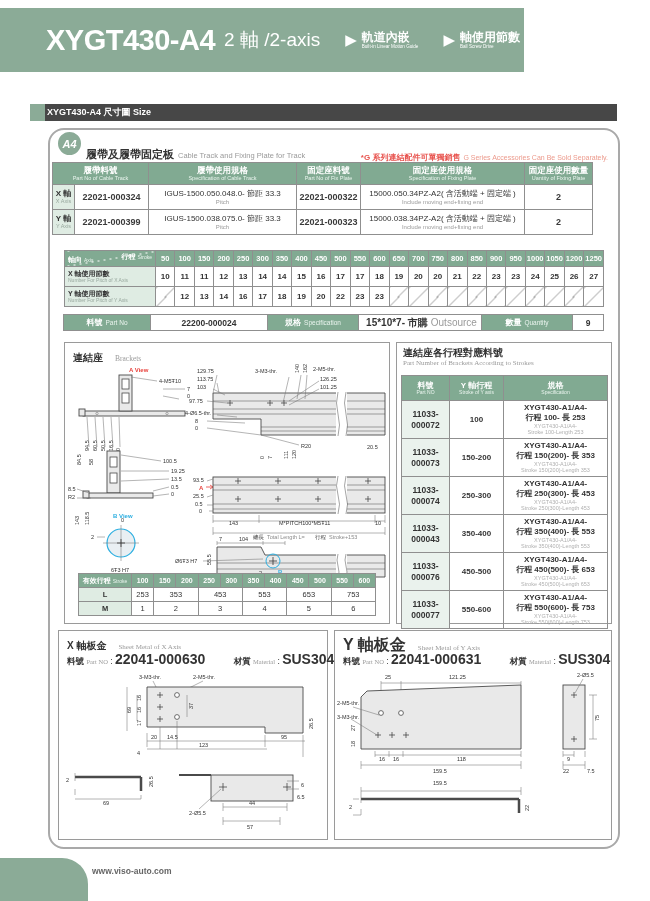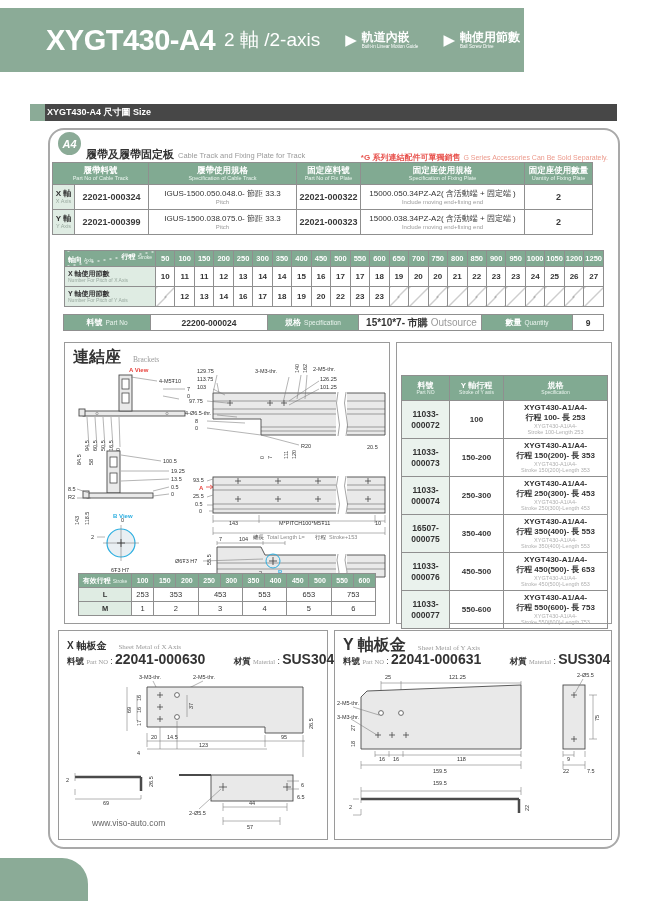--- a/index.html
+++ b/index.html
@@ -67,21 +67,21 @@
   .cb-row{position:absolute;left:14px;top:184px;width:540px;height:17px;display:flex}
   .cb-row>div{border:1px solid #8f8f8f;margin-left:-1px;display:flex;align-items:center;justify-content:center;box-sizing:border-box}
   .cb-g{background:#81AA92;color:#fff}
   .cb-g b{font-size:8px}
   .cb-g span{font-size:6.5px;margin-left:3px;color:#EAF4EE}
   .cb-w{background:#fff;font-size:8.5px;font-weight:bold}
   .cb-w span{color:#9a9a9a;font-weight:normal;font-size:10px;margin-left:3px}
   
   .box{position:absolute;border:1px solid #9a9a9a;background:#fff;box-sizing:border-box}
   .box-title{position:absolute;left:8px;top:4px;white-space:nowrap}
-  .bt-zh{font-size:16px;font-weight:bold}
+  .bt-zh{font-size:10px;font-weight:bold}
   
   .stroke-table{position:absolute;left:13px;bottom:7px;width:298px}
   .stroke-table th.sl{width:52px}
   .stroke-table th{height:13px;font-size:7px}
   .stroke-table td{height:13px;font-size:7.5px;text-align:center;vertical-align:middle}
   .st-head i{font-style:normal;font-size:5px;color:#EAF4EE;font-weight:normal}
   .st-lab{font-size:8px;font-weight:bold}
   
   .parts-title{position:absolute;left:6px;top:4px;white-space:nowrap}
   .pt-zh{font-size:10px;font-weight:bold;line-height:1.2}
@@ -105,21 +105,21 @@
   .part{fill:#E9E9E9;stroke:#4a4a4a;stroke-width:.9}
   .inln{stroke:#4a4a4a;stroke-width:.5;fill:none}
   .dim{stroke:#777;stroke-width:.55;fill:none}
   .red{fill:#E8423C;font-weight:bold}
   .cyan{fill:#2BAEE0;font-weight:bold}
   .grayt{fill:#8a8a8a}
   .bk{stroke:#4a4a4a;stroke-width:.8;fill:#fff}
   
   .footer-shape{position:absolute;left:0;top:858px;width:88px;height:43px;background:#8BAB97;
                 border-radius:0 26px 0 0}
-  .footer-url{position:absolute;left:92px;top:818px;font-size:8.5px;font-weight:normal;color:#666}
+  .footer-url{position:absolute;left:92px;top:866px;font-size:8.5px;font-weight:bold;color:#666}
 </style>
 </head>
 <body>
 
 <div class="banner">
   <div class="b-title">XYGT430-A4</div>
   <div class="b-sub">2 軸 /2-axis</div>
   <div class="feat">
     <span class="feat-arrow">▶</span>
     <span>
@@ -484,20 +484,24 @@
         <td colspan="2">3</td>
         <td colspan="2">4</td>
         <td colspan="2">5</td>
         <td colspan="2">6</td>
       </tr>
     </tbody>
       </table>
   </div>
 
   <div class="box" style="left:346px;top:212px;width:216px;height:282px">
+    <div class="parts-title">
+      <div class="pt-zh">連結座各行程對應料號</div>
+      <div class="pt-en">Part Number of Brackets According to Strokes</div>
+    </div>
     <table class="parts-table">
       <colgroup>
           <col style="width:48px">
           <col style="width:54px">
           <col style="width:104px">
         </colgroup>
       <tbody>
           <tr>
         <th class="gh">
               <div class="zh1" style="font-size:8px">料號</div>
@@ -542,21 +546,21 @@
           <td class="pr-stroke">250-300</td>
           <td>
             <div class="pr-zh">XYGT430-A1/A4-</div>
             <div class="pr-zh">行程 250(300)- 長 453</div>
             <div class="pr-en">XYGT430-A1/A4-</div>
             <div class="pr-en">Stroke 250(300)-Length 453</div>
           </td>
         </tr>
 
         <tr>
-          <td class="pr-part">16507-000075</td>
+          <td class="pr-part">11033-000043</td>
           <td class="pr-stroke">350-400</td>
           <td>
             <div class="pr-zh">XYGT430-A1/A4-</div>
             <div class="pr-zh">行程 350(400)- 長 553</div>
             <div class="pr-en">XYGT430-A1/A4-</div>
             <div class="pr-en">Stroke 350(400)-Length 553</div>
           </td>
         </tr>
 
         <tr>

